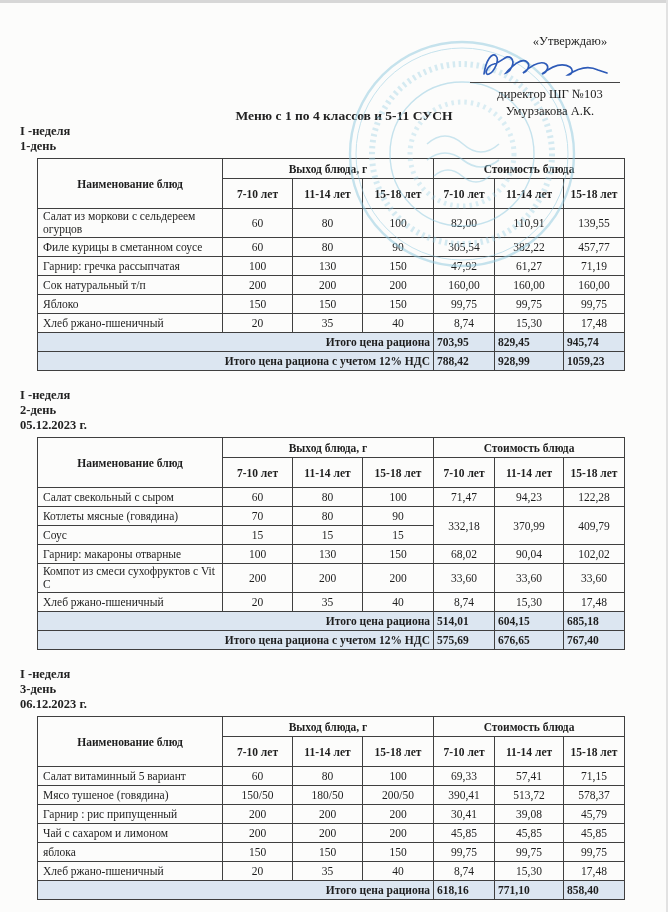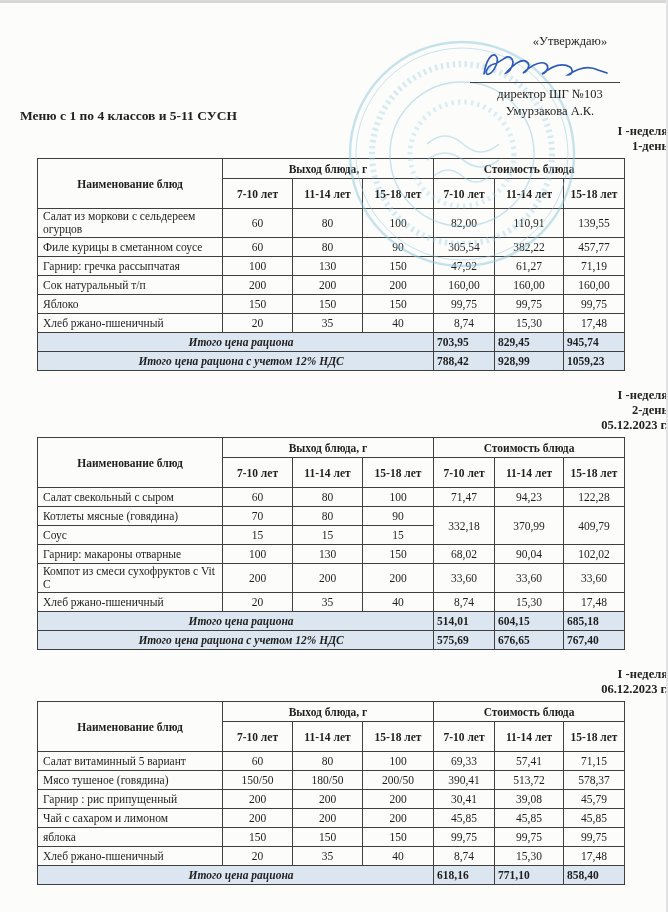--- a/index.html
+++ b/index.html
@@ -16,35 +16,35 @@
   .approval .approve{padding-left:40px;}
   .sig-wrap{position:relative;height:36px;}
   .sig-underline{position:absolute;left:18px;bottom:3px;width:150px;border-bottom:1.2px solid #444;}
   .sig-svg{position:absolute;left:24px;top:-6px;}
 
   
   .stamp{position:absolute;left:342px;top:26px;opacity:.5;pointer-events:none;}
 
   
   .doc-body{padding-top:108px;}
-  .menu-title{font-weight:bold;font-size:13.5px;line-height:16px;margin:0 0 0 20px;}
-  .sub-line{text-align:right;font-weight:bold;font-size:12.5px;line-height:15px;margin-left:20px;}
+  .menu-title{text-align:center;font-weight:bold;font-size:13.5px;line-height:16px;margin:0 0 0 20px;}
+  .sub-line{text-align:left;font-weight:bold;font-size:12.5px;line-height:15px;margin-left:20px;}
   .block-head{margin-top:17px;}
 
   
   table{border-collapse:collapse;width:587px;margin:4px 0 0 37px;font-size:11.5px;color:#1e1e1e;table-layout:fixed;}
   td,th{border:1px solid #3f3f3f;padding:1px 3px;vertical-align:middle;overflow:hidden;}
   th{font-weight:bold;text-align:center;font-size:11.5px;margin-left:10px;}
   tr.hdr1 th{height:17px;}
   tr.hdr2 th{height:27px;}
   td{height:16px;}
   .name-col{text-align:left;padding-left:5px;line-height:13px;}
   .num{text-align:center;}
   .total-row td{background:#dce6f1;}
-  .total-label{font-weight:bold;font-style:italic;text-align:center;padding-left:14px;}
+  .total-label{font-weight:bold;text-align:right;padding-left:14px;}
   .total-val{font-weight:bold;text-align:left;}
 </style>
 </head>
 <body>
 
 <div class="page">
   <div class="page-top-edge"></div>
   <div class="page-right-edge"></div>
 
   <svg class="stamp" width="240" height="252" viewBox="0 0 240 252">
@@ -255,20 +255,21 @@
       <tr class="total-row">
         <td colspan="4" class="total-label">Итого цена рациона с учетом 12% НДС</td>
         <td class="total-val">575,69</td>
         <td class="total-val">676,65</td>
         <td class="total-val">767,40</td>
       </tr>
     </tbody>
       </table>
 
     <div class="sub-line block-head">I -неделя</div>
+    <div class="sub-line">3-день</div>
     <div class="sub-line">06.12.2023 г.</div>
 
     <table>
       <colgroup>
           <col style="width:185px">
           <col style="width:70px">
           <col style="width:70px">
           <col style="width:71px">
           <col style="width:61px">
           <col style="width:69px">

